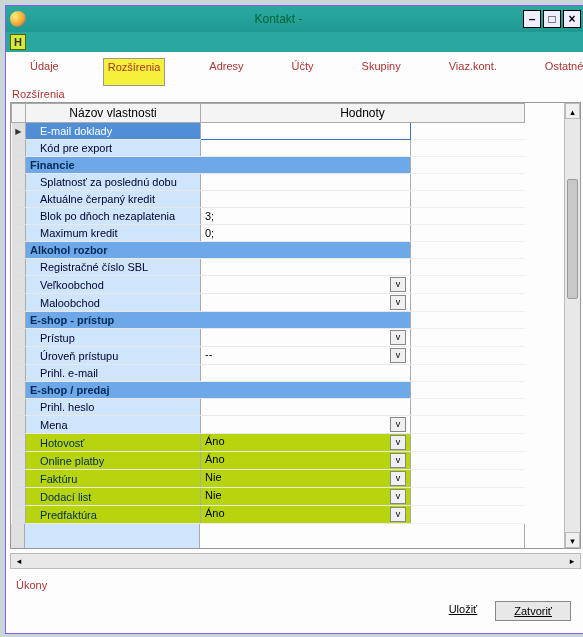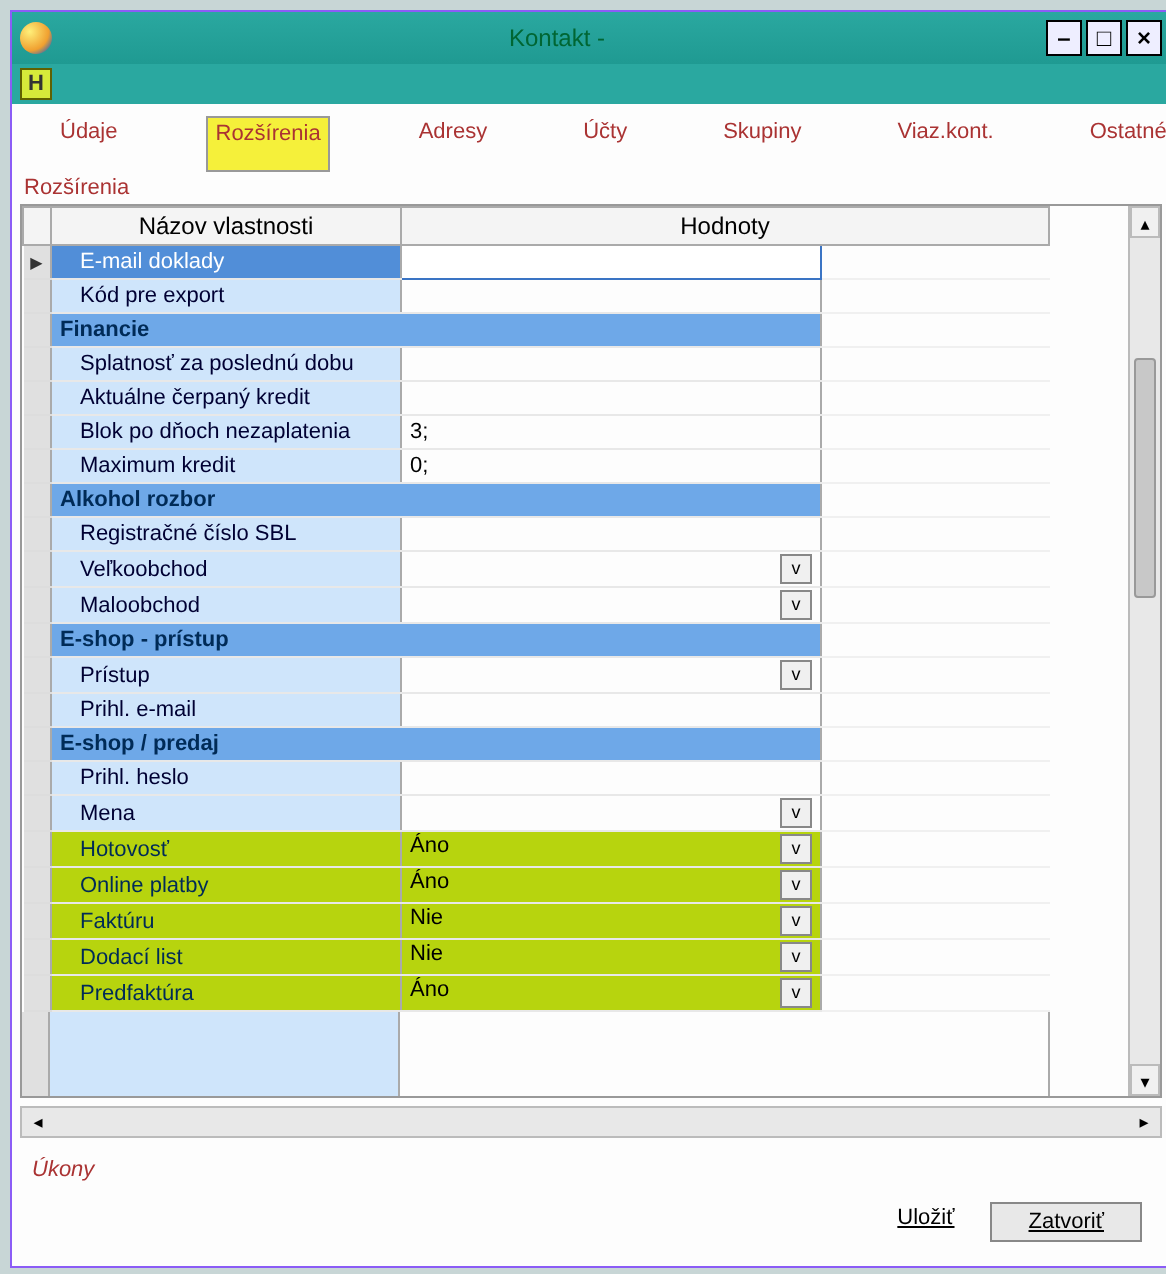--- a/index.html
+++ b/index.html
@@ -224,21 +224,21 @@
     border: 1px solid #888;
     background: #f0f0f0;
     font-size: 9px;
     text-align: center;
     line-height: 13px;
   }
   .bottom-area {
     background: #fdfdfd;
     padding: 6px 8px 4px 10px;
   }
-  .ukony { color: #a33; font-size: 11px; font-style: italic; }
+  .ukony { color: #a33; font-size: 11px; }
   .buttons {
     display: flex;
     justify-content: flex-end;
     gap: 12px;
     padding: 6px 14px 12px 0;
   }
   .btn-save {
     text-decoration: underline;
     padding: 2px 6px;
   }
@@ -369,20 +369,31 @@
                 <td class="rowsel"></td>
                 <td class="name group" colspan="2">E-shop - prístup</td>
                 <td class="rightcol"></td>
               </tr>
               <tr>
                 <td class="rowsel"></td>
                 <td class="name">Prístup</td>
                 <td class="value">
                   <div class="ddwrap">
                     <div class="val"></div>
+                    <div class="ddbtn">v</div>
+                  </div>
+                </td>
+                <td class="rightcol"></td>
+              </tr>
+              <tr>
+                <td class="rowsel"></td>
+                <td class="name">Úroveň prístupu</td>
+                <td class="value">
+                  <div class="ddwrap">
+                    <div class="val">--</div>
                     <div class="ddbtn">v</div>
                   </div>
                 </td>
                 <td class="rightcol"></td>
               </tr>
               <tr>
                 <td class="rowsel"></td>
                 <td class="name">Prihl. e-mail</td>
                 <td class="value"></td>
                 <td class="rightcol"></td>

